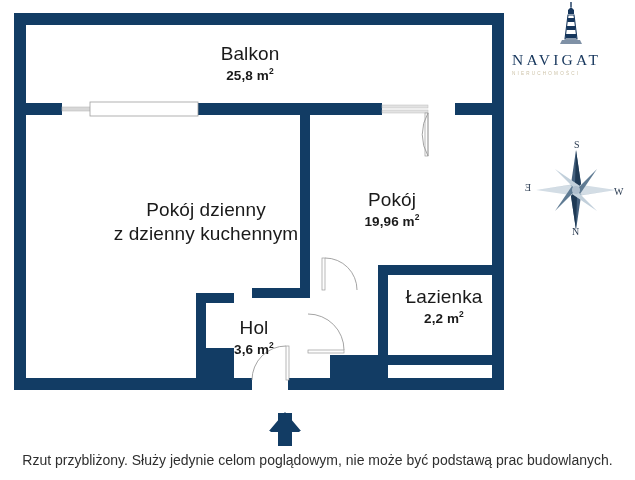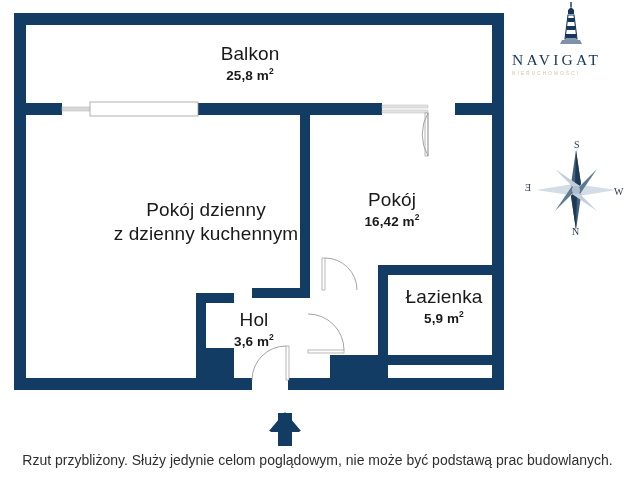--- a/index.html
+++ b/index.html
@@ -95,21 +95,21 @@
     top: 452px;
     width: 635px;
     text-align: center;
     font-size: 14px;
     color: #2f2f2f;
     font-family: "Liberation Sans", sans-serif;
   }
   .lbl-balkon  { left: 176px; top: 42px;  width: 148px; }
   .lbl-salon   { left: 76px;  top: 198px; width: 260px; }
   .lbl-pokoj   { left: 330px; top: 188px; width: 124px; }
-  .lbl-hol     { left: 200px; top: 308px; width: 108px; }
+  .lbl-hol     { left: 200px; top: 316px; width: 108px; }
   .lbl-lazienka{ left: 388px; top: 285px; width: 112px; }
 </style>
 </head>
 <body>
 
 <div id="plan-root">
 
   <svg class="svg-layer" viewBox="0 0 635 480">
 
     <rect x="14" y="13" width="12" height="102" fill="#123c64"></rect>
@@ -210,37 +210,37 @@
   </div>
 
   <div class="room-label lbl-salon">
     <div class="room-name">Pokój dzienny</div>
     <div class="room-name">z dzienny kuchennym</div>
   </div>
 
   <div class="room-label lbl-pokoj">
     <div class="room-name">Pokój</div>
     <div class="room-area">
-      <span>16,42</span>
+      <span>19,96</span>
       <span>m</span><span class="sup">2</span>
     </div>
   </div>
 
   <div class="room-label lbl-hol">
     <div class="room-name">Hol</div>
     <div class="room-area">
       <span>3,6</span>
       <span>m</span><span class="sup">2</span>
     </div>
   </div>
 
   <div class="room-label lbl-lazienka">
     <div class="room-name">Łazienka</div>
     <div class="room-area">
-      <span>5,9</span>
+      <span>2,2</span>
       <span>m</span><span class="sup">2</span>
     </div>
   </div>
 
   <div class="brand">
     <div style="height:44px"></div>
     <div class="brand-name">NAVIGAT</div>
     <div class="brand-sub">NIERUCHOMOŚCI</div>
   </div>
 

